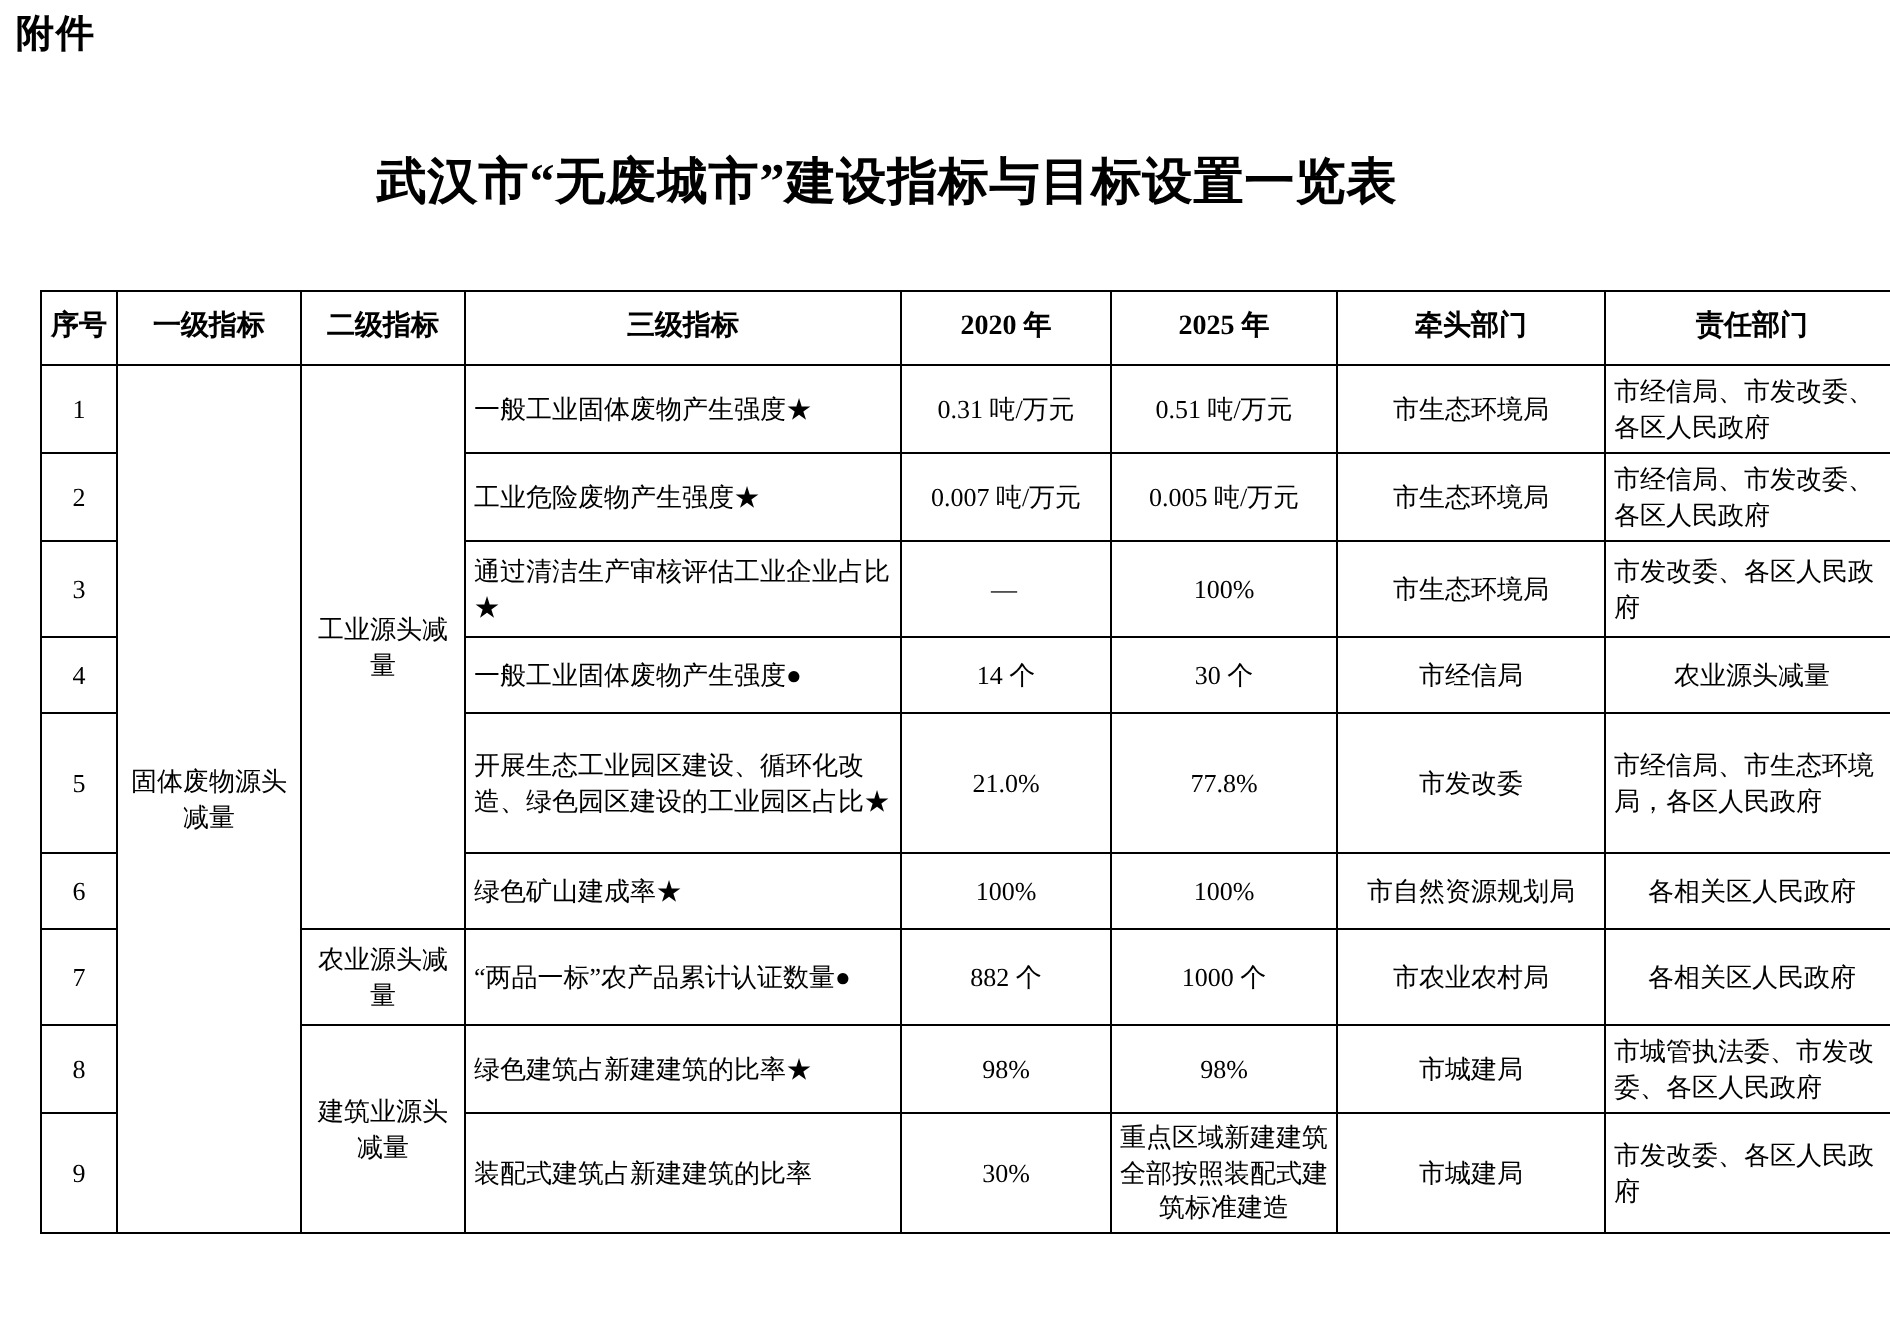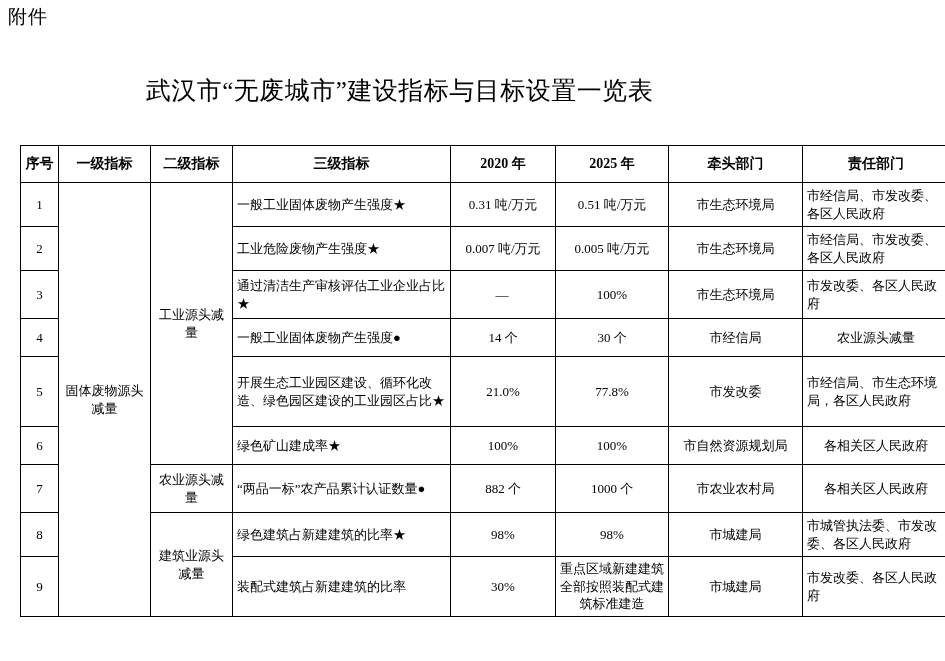--- a/index.html
+++ b/index.html
@@ -13,32 +13,33 @@
     font-family: "Liberation Serif", "DejaVu Serif", serif;
     color: #000000;
     position: relative;
     overflow: hidden;
   }
   .attachment-label {
     position: absolute;
     top: 4px;
     left: 8px;
     font-size: 19px;
-    font-weight: normal;
+    font-weight: bold;
     letter-spacing: 1px;
   }
   .doc-title {
     position: absolute;
     top: 74px;
     left: 0;
     width: 799px;
     text-align: center;
     font-size: 25px;
-    font-weight: normal;
+    font-weight: bold;
     letter-spacing: 0.5px;
+    padding-left: 44px;
   }
   .table-wrap {
     position: absolute;
     top: 145px;
     left: 20px;
     width: 929px;
   }
   table.indicators {
     border-collapse: collapse;
     width: 929px;

